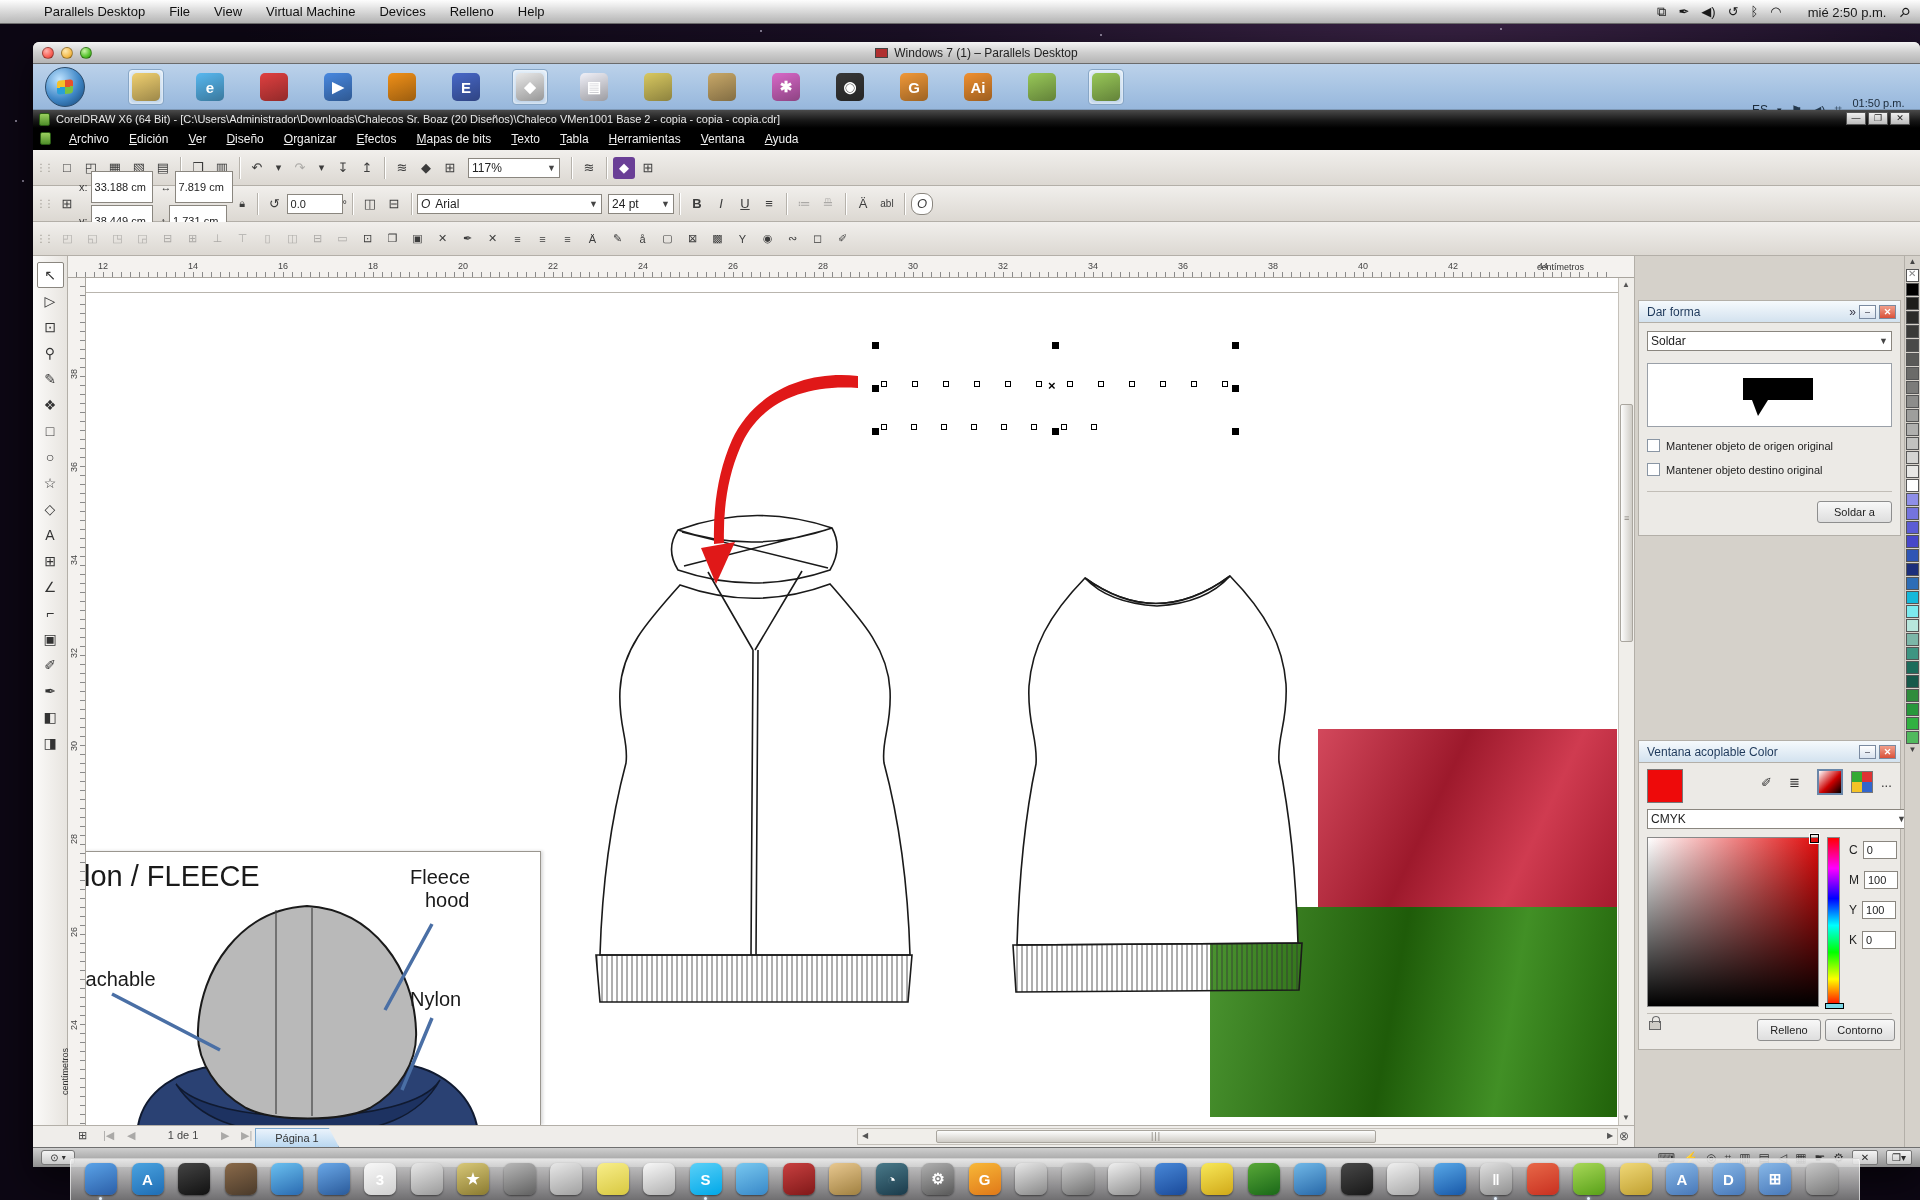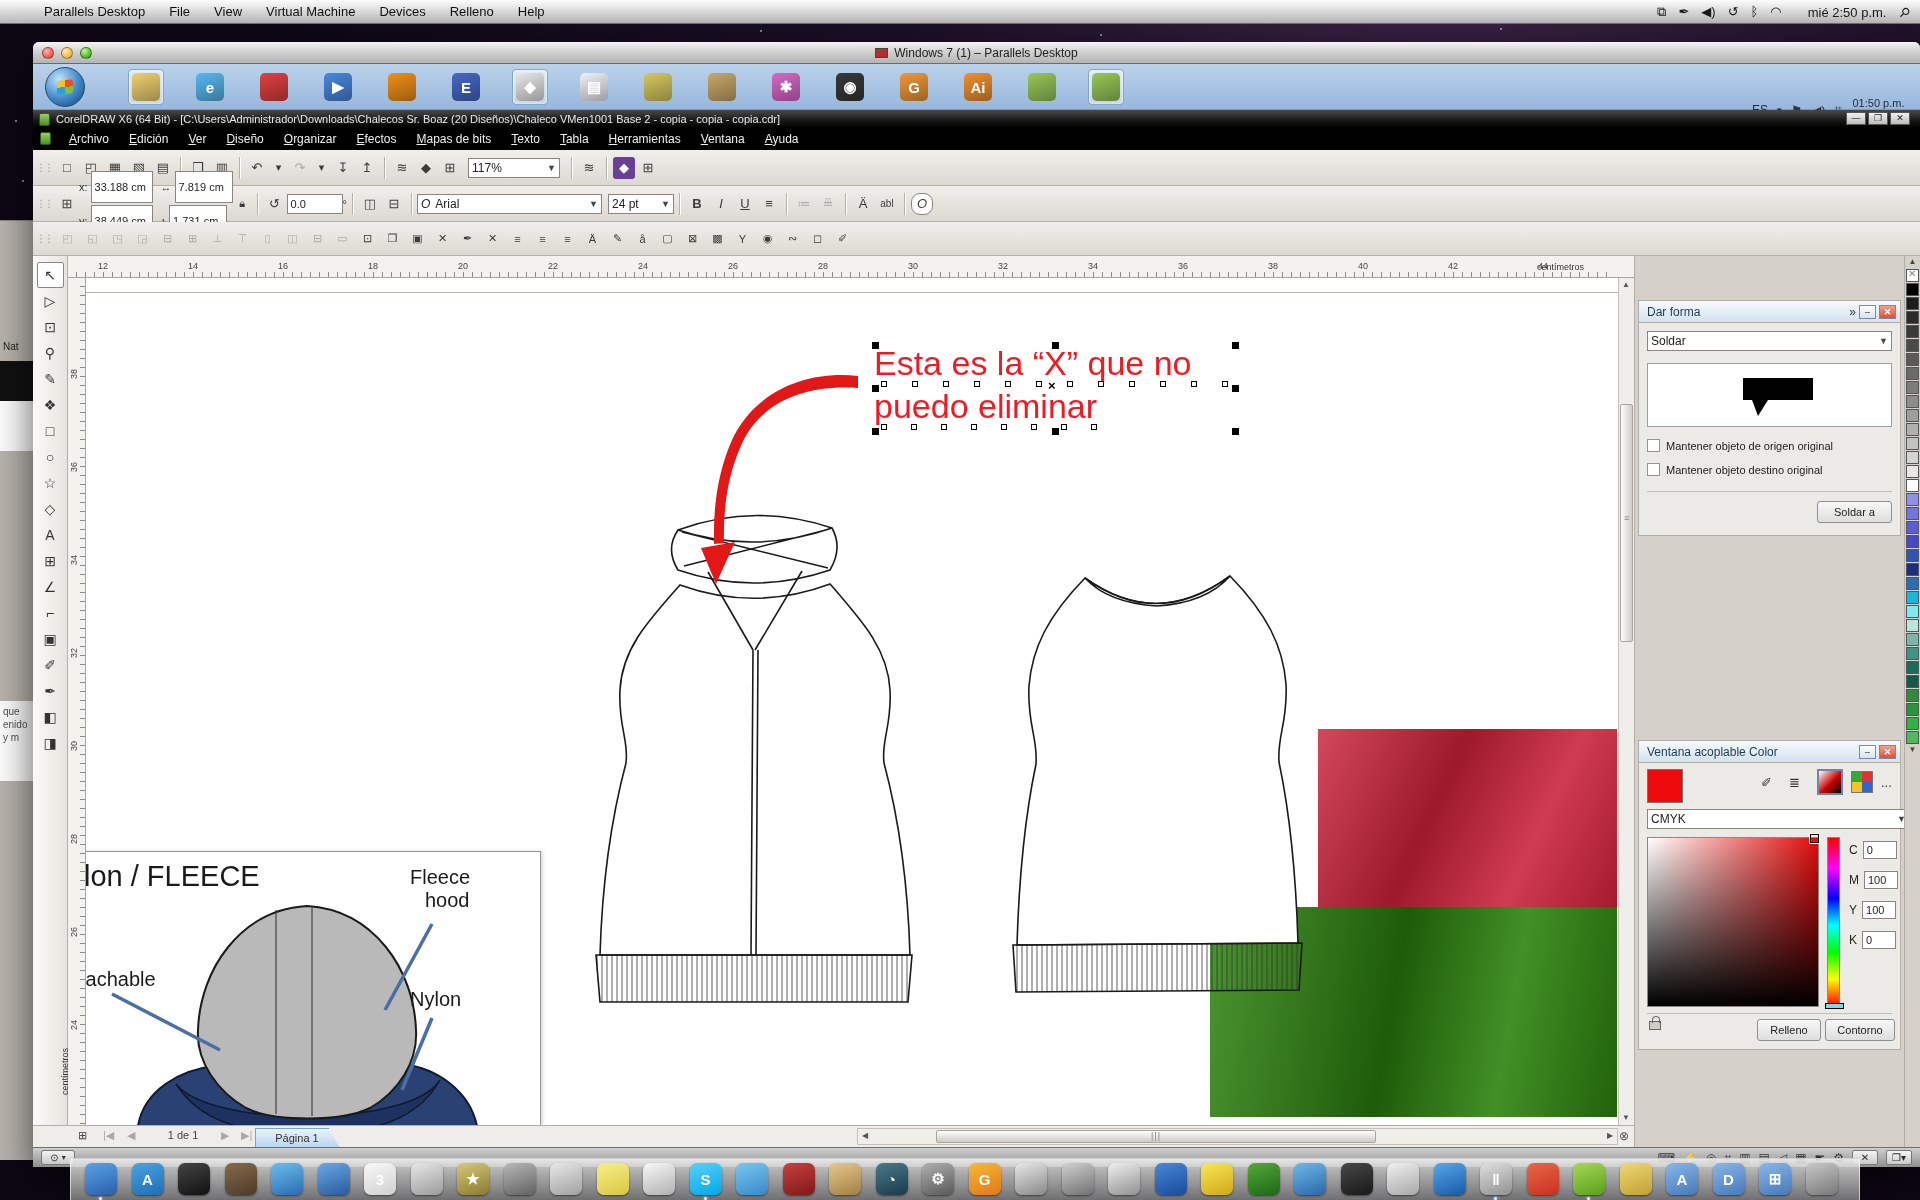--- a/index.html
+++ b/index.html
@@ -194,30 +194,20 @@
   <div id="macbar">
     <span class="apple"></span>
     <span id="macmenu-items"><span class="macmenu-item app">Parallels Desktop</span><span class="macmenu-item">File</span><span class="macmenu-item">View</span><span class="macmenu-item">Virtual Machine</span><span class="macmenu-item">Devices</span><span class="macmenu-item">Relleno</span><span class="macmenu-item">Help</span></span>
     <div id="mac-right">
       <span id="mac-status"><span class="mac-status-icon" style="margin-right: 12px;">⧉</span><span class="mac-status-icon" style="margin-right: 12px;">✒</span><span class="mac-status-icon" style="margin-right: 12px;">◀)</span><span class="mac-status-icon" style="margin-right: 12px;">↺</span><span class="mac-status-icon" style="margin-right: 12px;">ᛒ</span><span class="mac-status-icon" style="margin-right: 12px;">◠</span></span>
       <span>mié 2:50 p.m.</span>
       <span class="mac-status-icon" style="transform:rotate(45deg);display:inline-block">⚲</span>
     </div>
   </div>
 
-  <div id="bgwin">
-    <div class="blk" style="top:120px;height:14px;font-size:10px;color:#222;padding-left:3px">Nat</div>
-    <div class="blk" style="top:140px;height:40px;background:#111"></div>
-    <div class="blk" style="top:180px;height:50px;background:#fff"></div>
-    <div class="blk" style="top:480px;height:80px;background:#fff;font-size:10px;color:#555;line-height:13px;padding:4px 0 0 3px">
-      <div>que</div>
-      <div>enido</div>
-      <div>y m</div>
-    </div>
-  </div>
 
   <div id="pwin">
     <div id="ptitle">
       <div class="lights">
         <span class="light l-red"></span>
         <span class="light l-yel"></span>
         <span class="light l-grn"></span>
       </div>
       <span class="ptitle-ico"></span>
       <span>Windows 7 (1) – Parallels Desktop</span>
@@ -512,24 +502,20 @@
           <path d="M999 300 Q1071 352 1144 298 Q1120 325 1071 328 Q1022 325 999 300 Z" fill="#ffffff"></path>
         </g>
 
         <g fill="#e01818" stroke="none">
           <path d="M772 98 C720 92 668 114 646 162 C632 194 627 228 628 266 L638 265 C637 230 642 198 654 170 C672 126 716 106 772 110 Z"></path>
           <path d="M615 270 L649 264 L630 306 Z"></path>
         </g>
       </svg>
 
       
-      <div id="annot" style="color: rgb(237, 28, 36);">
-        <div>Esta es la “X” que no</div>
-        <div>puedo eliminar</div>
-      </div>
       <span id="selx" style="left:962px;top:100px">×</span>
       <span id="selhandles"><span class="handle" style="left: 786px; top: 64px;"></span><span class="handle" style="left: 966px; top: 64px;"></span><span class="handle" style="left: 1146px; top: 64px;"></span><span class="handle" style="left: 786px; top: 107px;"></span><span class="handle" style="left: 1146px; top: 107px;"></span><span class="handle" style="left: 786px; top: 150px;"></span><span class="handle" style="left: 966px; top: 150px;"></span><span class="handle" style="left: 1146px; top: 150px;"></span><span class="nodesq" style="left: 795px; top: 103px;"></span><span class="nodesq" style="left: 826px; top: 103px;"></span><span class="nodesq" style="left: 857px; top: 103px;"></span><span class="nodesq" style="left: 888px; top: 103px;"></span><span class="nodesq" style="left: 919px; top: 103px;"></span><span class="nodesq" style="left: 950px; top: 103px;"></span><span class="nodesq" style="left: 981px; top: 103px;"></span><span class="nodesq" style="left: 1012px; top: 103px;"></span><span class="nodesq" style="left: 1043px; top: 103px;"></span><span class="nodesq" style="left: 1074px; top: 103px;"></span><span class="nodesq" style="left: 1105px; top: 103px;"></span><span class="nodesq" style="left: 1136px; top: 103px;"></span><span class="nodesq" style="left: 795px; top: 146px;"></span><span class="nodesq" style="left: 825px; top: 146px;"></span><span class="nodesq" style="left: 855px; top: 146px;"></span><span class="nodesq" style="left: 885px; top: 146px;"></span><span class="nodesq" style="left: 915px; top: 146px;"></span><span class="nodesq" style="left: 945px; top: 146px;"></span><span class="nodesq" style="left: 975px; top: 146px;"></span><span class="nodesq" style="left: 1005px; top: 146px;"></span></span>
 
       
       <div id="hoodcard">
         <svg width="461" height="274" style="position:absolute;left:0;top:0">
           <path d="M58 274 C64 238 100 218 134 214 C152 250 192 262 228 262 C264 262 304 248 322 212 C358 216 390 240 397 274 Z" fill="#2a4173" stroke="#101a30" stroke-width="2"></path>
           <path d="M96 232 C130 276 330 276 360 228 C340 264 300 282 228 282 C156 282 118 266 96 232 Z" fill="#1d3261" stroke="#101a30" stroke-width="1.5"></path>
           <path d="M118 178 C120 118 160 58 227 54 C294 58 334 118 336 178 C338 210 318 240 290 256 C262 270 194 270 166 256 C138 240 116 210 118 178 Z" fill="#b9b9b9" stroke="#1a1a1a" stroke-width="2"></path>
           <path d="M196 58 L196 262 M232 56 L232 264" stroke="#444" stroke-width="1.2" fill="none"></path>

